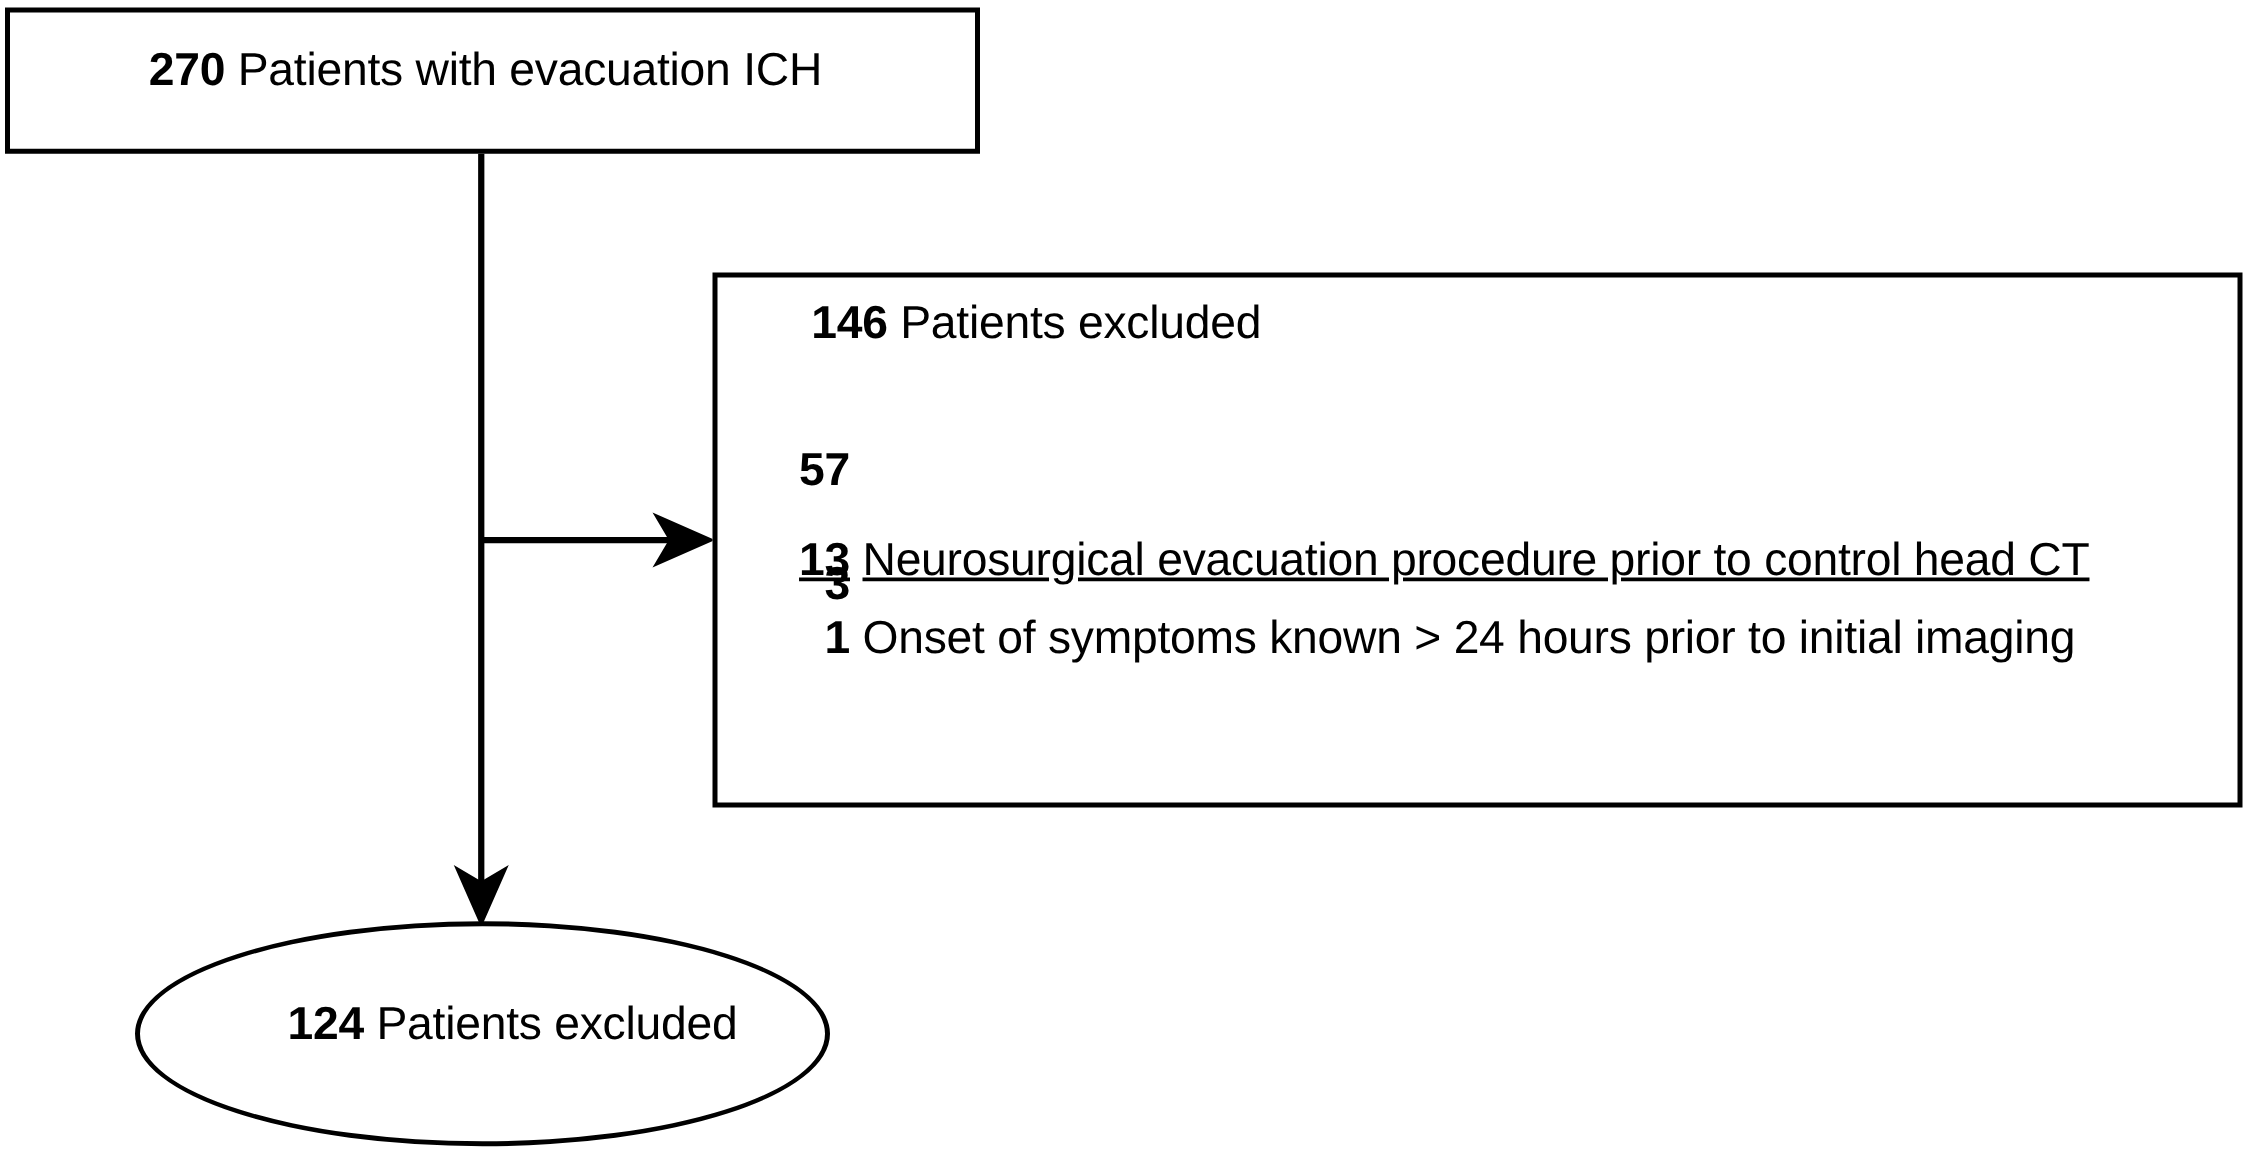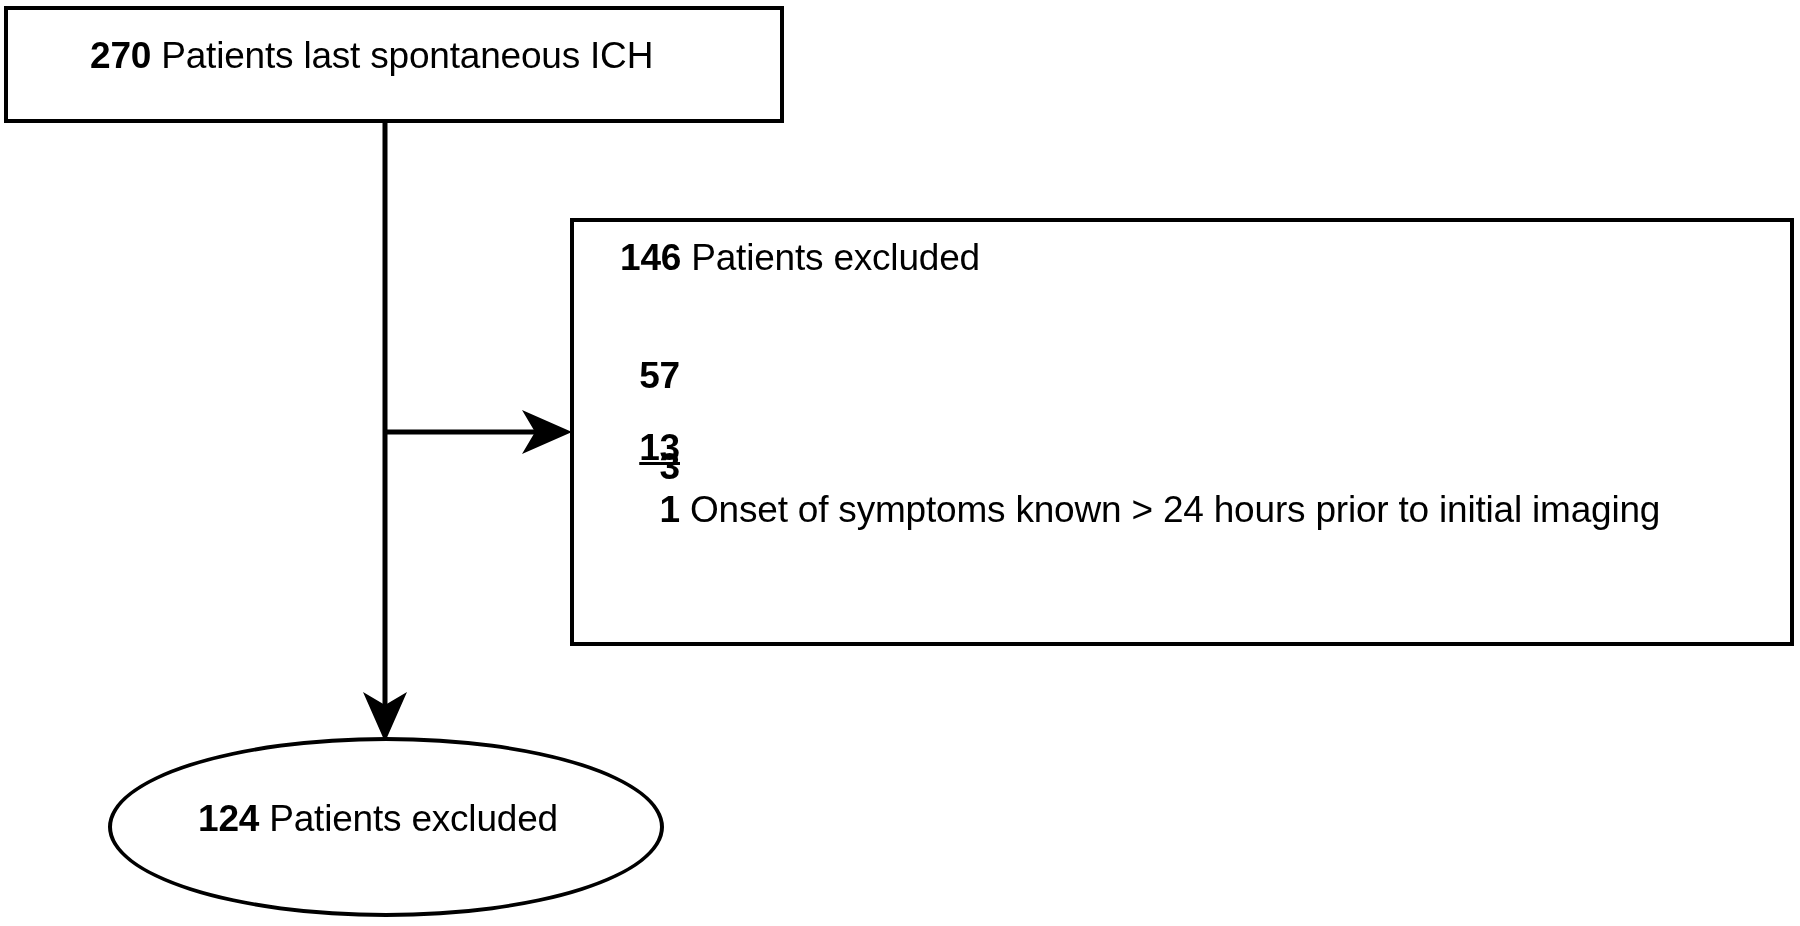--- a/index.html
+++ b/index.html
@@ -46,20 +46,21 @@
   .label-line {
     position: absolute;
     white-space: nowrap;
     font-size: 37px;
     line-height: 40px;
     letter-spacing: -0.2px;
     font-weight: 400;
   }
   .label-line .num {
     font-weight: 700;
+    margin-left: 29px;
   }
 
   #enrolled-label {
     left: 90px;
     top: 36px;
   }
 
   #excluded-heading {
     left: 620px;
     top: 238px;
@@ -106,21 +107,21 @@
   #included-label {
     position: absolute;
     left: 198px;
     top: 799px;
     white-space: nowrap;
     font-size: 37px;
     line-height: 40px;
     letter-spacing: -0.2px;
     font-weight: 400;
   }
-  #included-label .num { font-weight: 700; }
+  #included-label .num { font-weight: 700; margin-left: 32px; }
 
   
   #connector-svg {
     position: absolute;
     left: 0;
     top: 0;
     width: 1800px;
     height: 926px;
     pointer-events: none;
   }
@@ -137,34 +138,35 @@
     <polygon points="385,742 363,692 385,705 407,692" fill="#000000"></polygon>
 
     <line x1="385" y1="432" x2="548" y2="432" stroke="#000000" stroke-width="5"></line>
 
     <polygon points="572,432 522,410 535,432 522,454" fill="#000000"></polygon>
   </svg>
 
   <div class="node-box" id="enrolled-box">
   </div>
   <div class="label-line" id="enrolled-label">
-    <span class="num">270</span><span> Patients last spontaneous ICH</span>
+    <span class="num">270</span><span> Patients with evacuation ICH</span>
   </div>
 
   <div class="node-box" id="excluded-box">
   </div>
   <div class="label-line" id="excluded-heading">
     <span class="num">146</span><span> Patients excluded</span>
   </div>
 
   <div class="reason-row" style="top:356px;">
     <span class="count">57</span>
   </div>
   <div class="reason-row" style="top:428px;text-decoration:underline;">
     <span class="count">13</span>
+    <span class="desc">Neurosurgical evacuation procedure prior to control head CT</span>
   </div>
   <div class="reason-row" style="top:447px;">
     <span class="count">3</span>
   </div>
   <div class="reason-row" style="top:490px;">
     <span class="count">1</span>
     <span class="desc">Onset of symptoms known &gt; 24 hours prior to initial imaging</span>
   </div>
 
   <div id="included-ellipse"></div>

